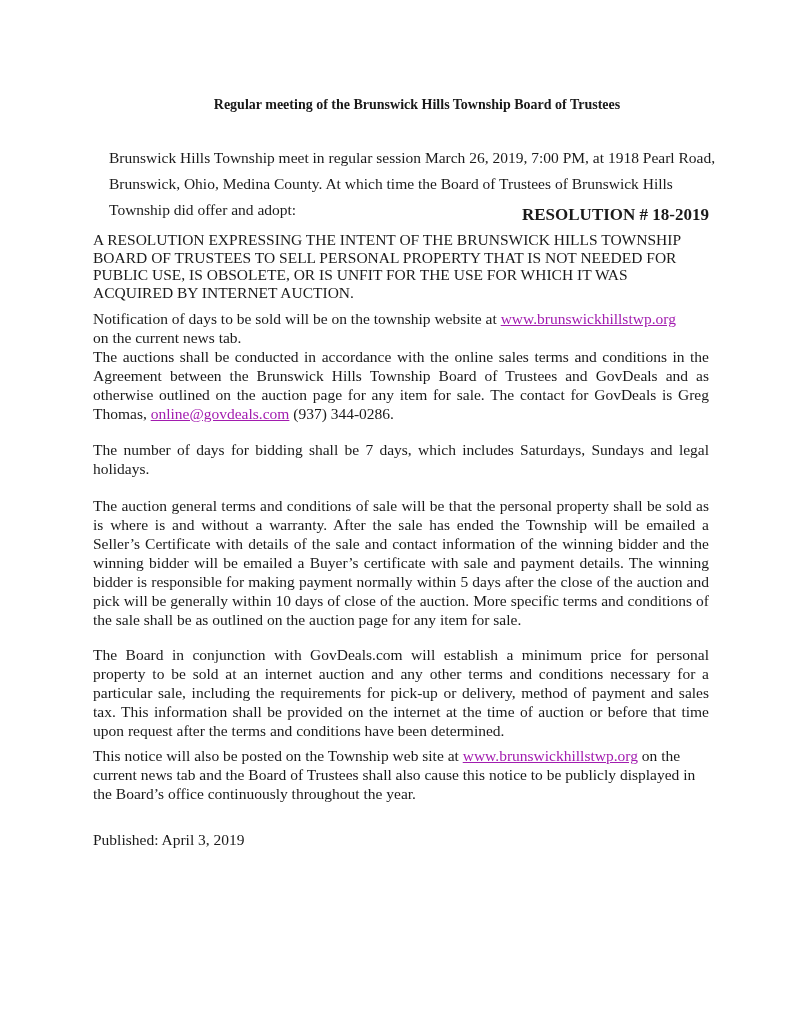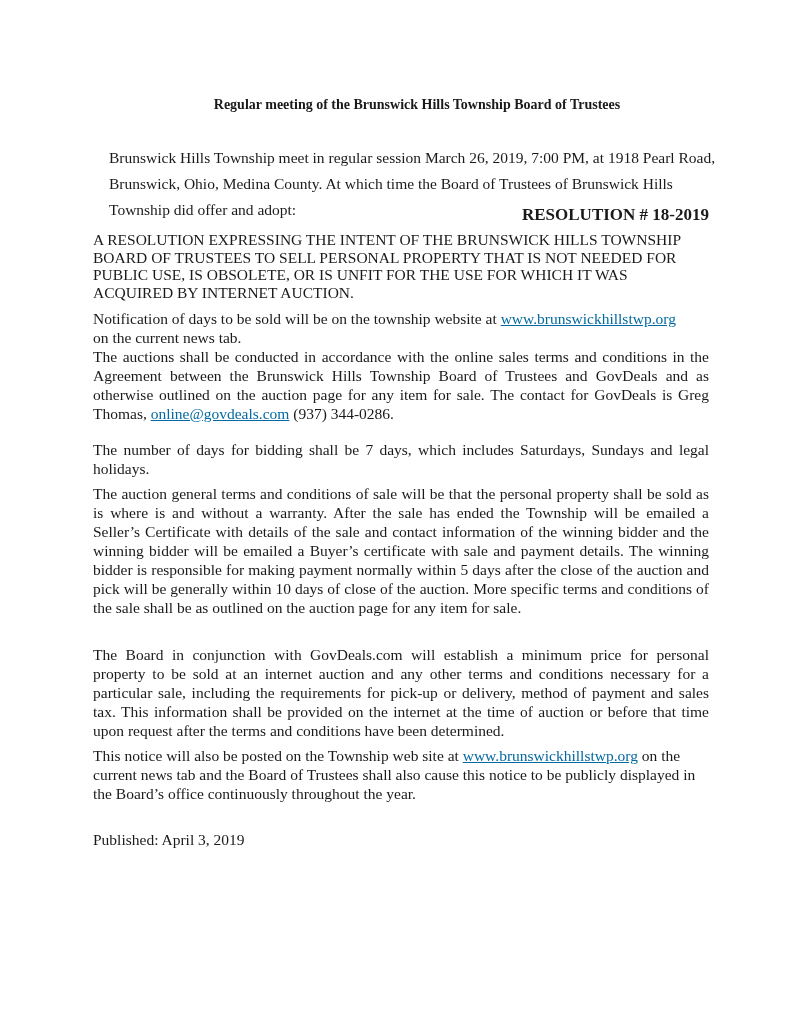--- a/index.html
+++ b/index.html
@@ -10,25 +10,25 @@
            font-weight: bold; font-size: 14px; }
   .intro { position: absolute; top: 145px; left: 16px; width: 616px; font-weight: normal;
            font-size: 15.5px; line-height: 26px; }
   .res-num { position: absolute; top: 205px; left: 0; width: 616px; text-align: right;
              font-weight: bold; font-size: 17px; }
   .res-text { position: absolute; top: 231px; left: 0; width: 616px; 
               font-size: 15.5px; line-height: 17.5px; }
   .p { position: absolute; left: 0; width: 616px; font-size: 15.5px; line-height: 19px;
        text-align: justify; }
   .p.left { text-align: left; }
-  a.link { color: #0369a1; text-decoration: underline; }
+  a.link { color: #a21caf; text-decoration: underline; }
   .p1 { top: 309px; }
   .p2 { top: 347px; }
   .p3 { top: 440px; }
-  .p4 { top: 484px; }
+  .p4 { top: 496px; }
   .p5 { top: 645px; }
   .p6 { top: 746px; }
   .pub { top: 830px; }
 </style>
 </head>
 <body>
 
 <div class="page">
   <div class="title">Regular meeting of the Brunswick Hills Township Board of Trustees</div>
 

